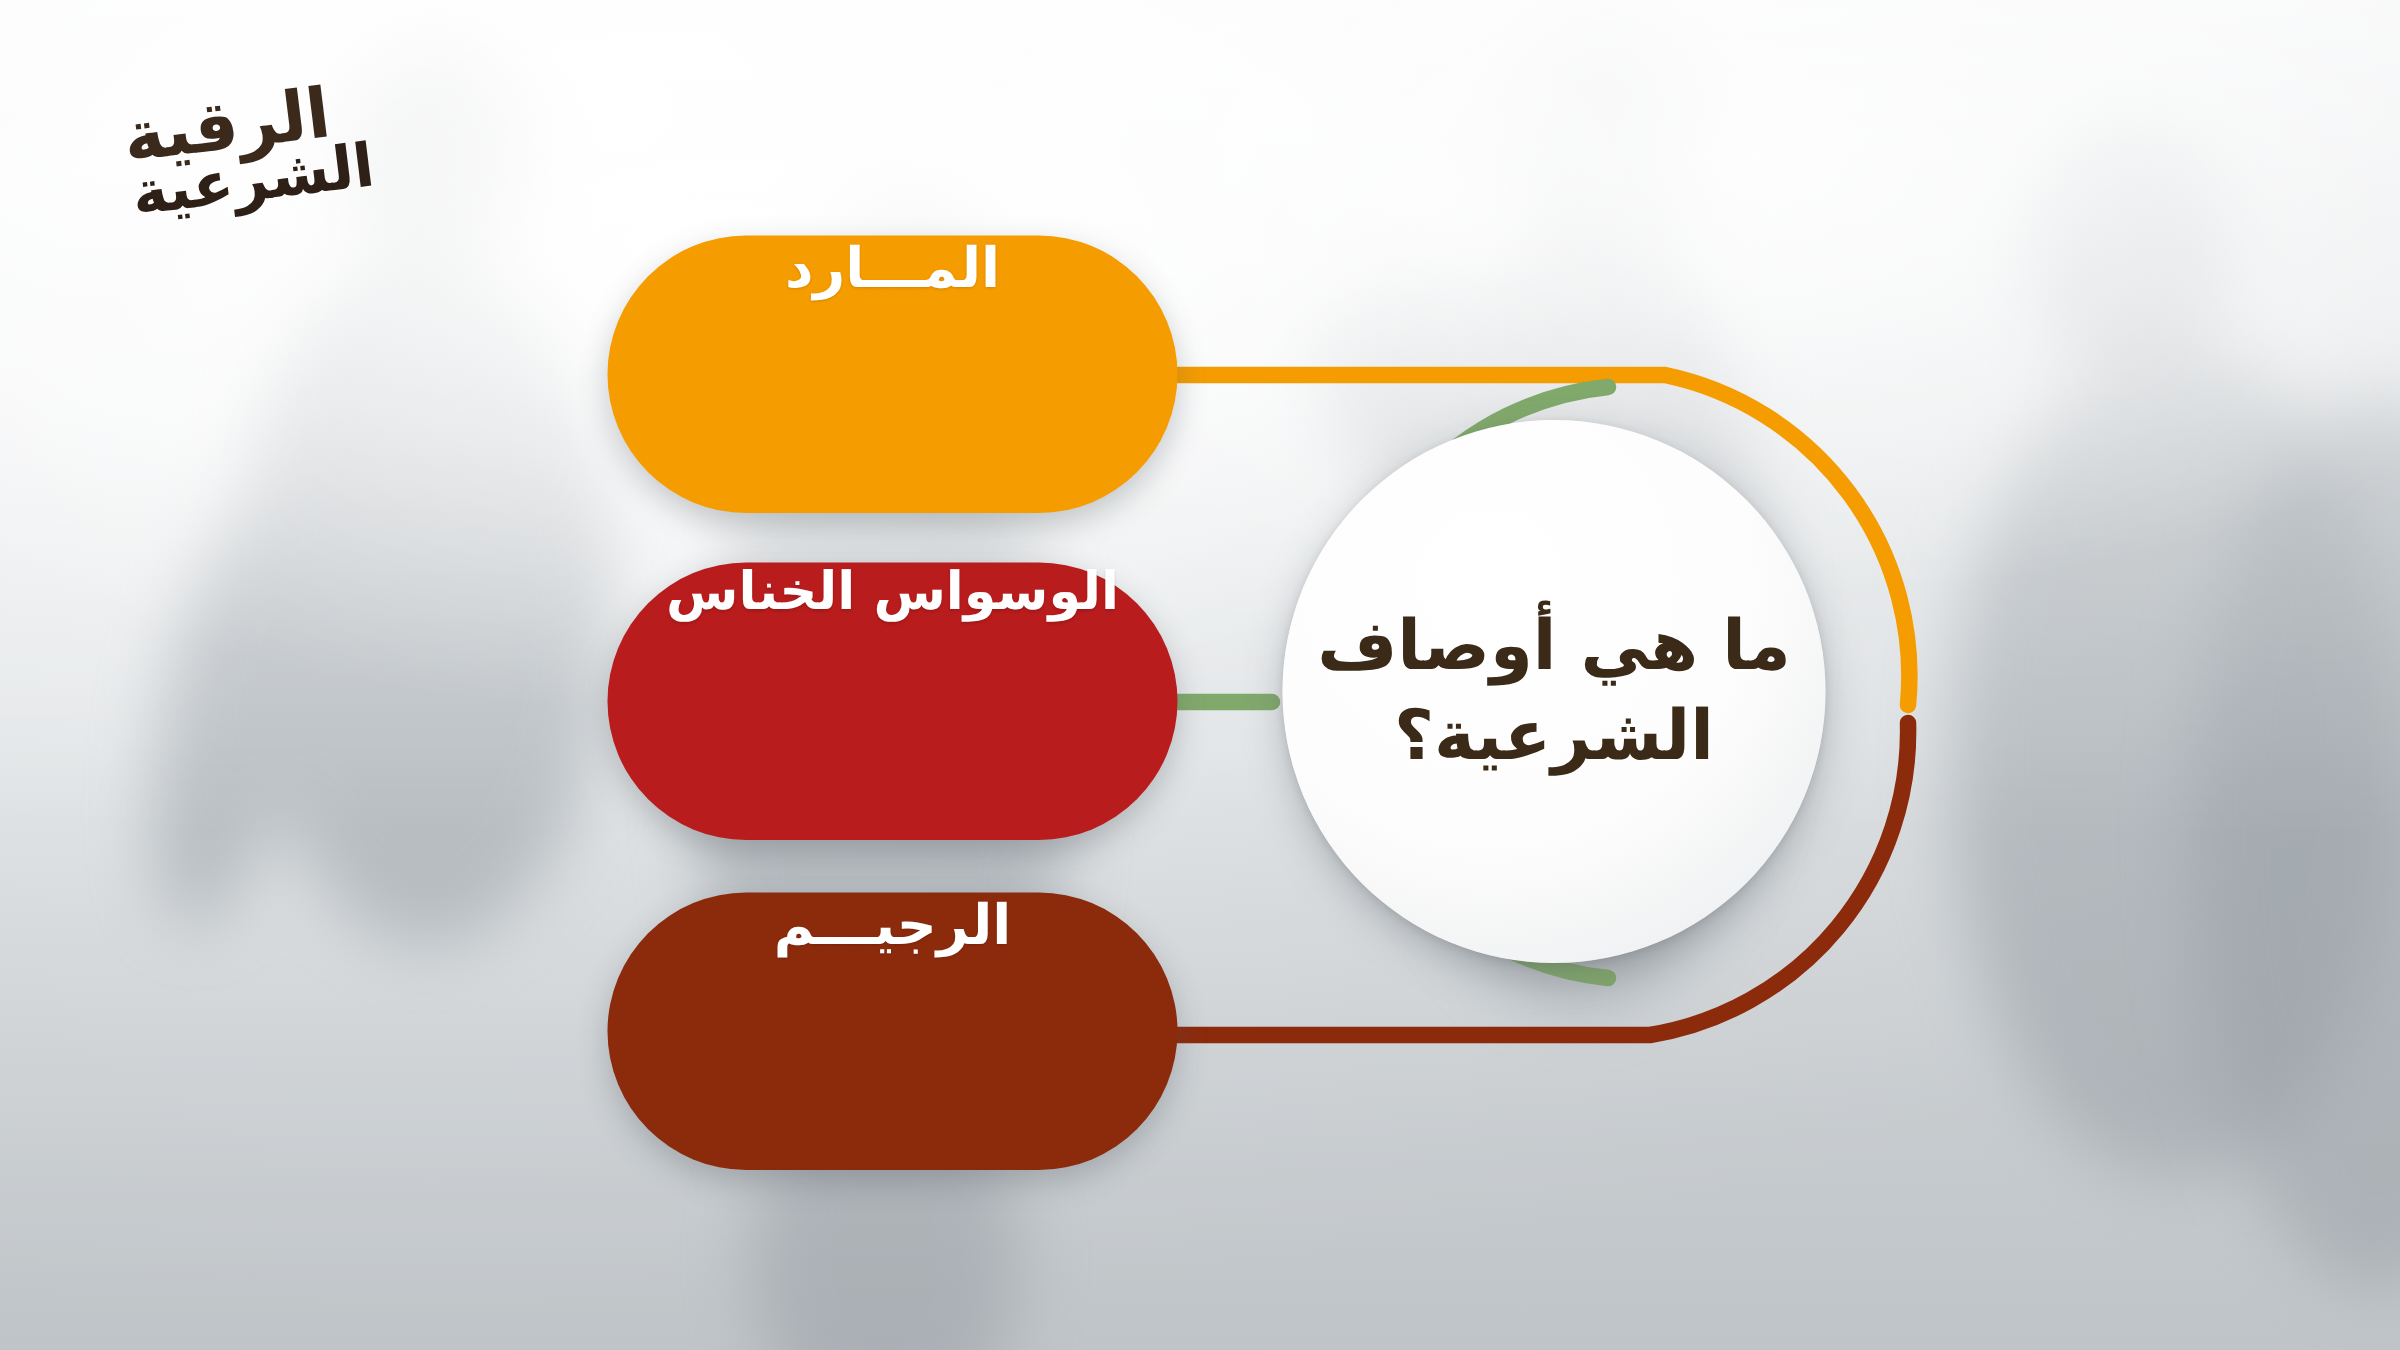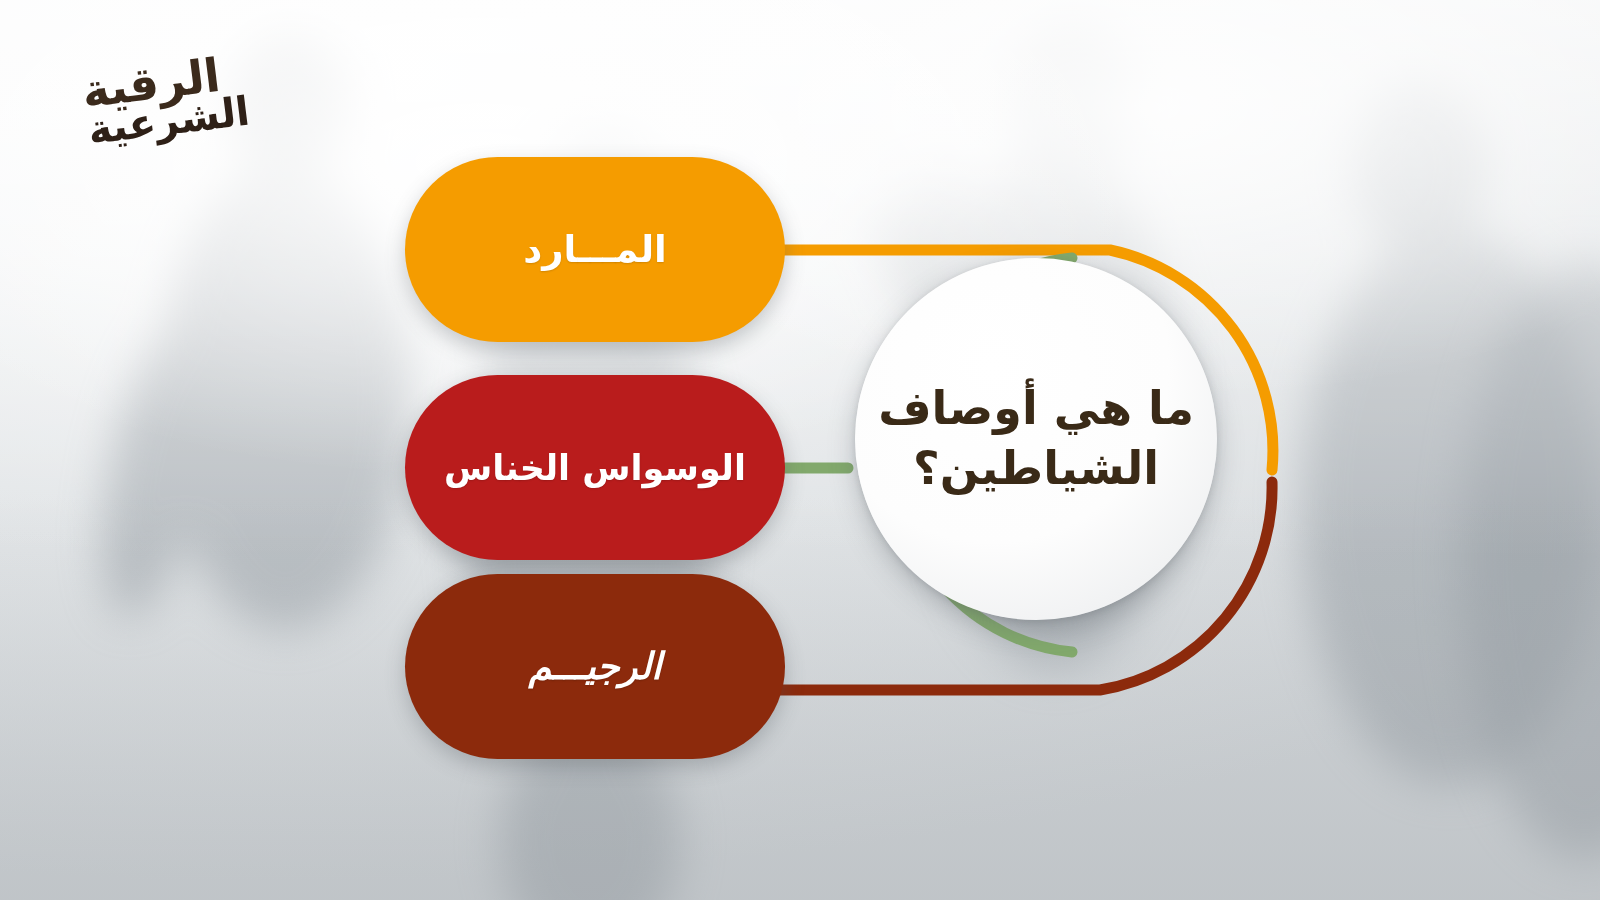--- a/index.html
+++ b/index.html
@@ -90,21 +90,21 @@
   }
   #logo .l1{font-size:46px;letter-spacing:-2px;display:block;}
   #logo .l2{font-size:40px;letter-spacing:-2px;display:block;margin-top:-4px;margin-right:-26px;
             color:#2e2017;}
 
   
   #wires{position:absolute;inset:0;width:1600px;height:900px;}
 
   
   #hub{
-    position:absolute;left:855px;top:258px;width:362px;height:362px;
+    position:absolute;left:855px;top:280px;width:362px;height:362px;
     border-radius:50%;
     background:radial-gradient(circle at 38% 30%, #ffffff 0%, #fdfdfd 52%, #f1f2f3 78%, #e6e8ea 100%);
     box-shadow:0 10px 26px rgba(90,96,102,.34), 0 2px 6px rgba(90,96,102,.20);
     display:flex;align-items:center;justify-content:center;
   }
   #hubText{
     text-align:center;
     color:#3a2a17;
     font-weight:bold;
     font-size:46px;
@@ -113,30 +113,30 @@
     padding:0 22px;
     text-shadow:0 1px 0 rgba(255,255,255,.6);
     direction:rtl;
   }
 
   
   .pill{
     position:absolute;
     width:380px;height:185px;
     border-radius:94px;
-    display:flex;align-items:center;justify-content:center;
+    display:flex;justify-content:center;
     color:#ffffff;font-weight:bold;font-size:37px;
     letter-spacing:0px;
     direction:rtl;
     box-shadow:0 8px 20px rgba(80,86,92,.30);
     text-shadow:0 1px 2px rgba(0,0,0,.14);
   }
   #pill0{left:405px;top:157px;background:#F59C00;}
   #pill1{left:405px;top:375px;background:#82A96C;}
-  #pill2{left:405px;top:574px;background:#8C2A0C;font-style:italic;}
+  #pill2{left:405px;top:595px;background:#8C2A0C;}
   #pill1 .lbl{font-size:35px;}
 </style>
 </head>
 <body>
 
 <div id="stage">
 
   <div id="bg">
     <div class="base"></div>
 
@@ -197,21 +197,21 @@
 
     <path d="M 1072 258
              A 198 198 0 0 0 1072 652" fill="none" stroke="#82A96C" stroke-width="11" stroke-linecap="round"></path>
 
     <path d="M 770 468 L 848 468" fill="none" stroke="#82A96C" stroke-width="11" stroke-linecap="round"></path>
   </svg>
 
   <div id="hub">
     <div id="hubText" style="color: rgb(58, 42, 23);">
       <div>ما هي أوصاف</div>
-      <div>الشياطين؟</div>
+      <div>الشرعية؟</div>
     </div>
   </div>
 
   <div class="pill" id="pill0" style="background: rgb(245, 156, 0); color: rgb(255, 255, 255);">
     <span class="lbl">المـــارد</span>
   </div>
 
   <div class="pill" id="pill1" style="background: #b91c1c; color: rgb(255, 255, 255);">
     <span class="lbl">الوسواس الخناس</span>
   </div>

